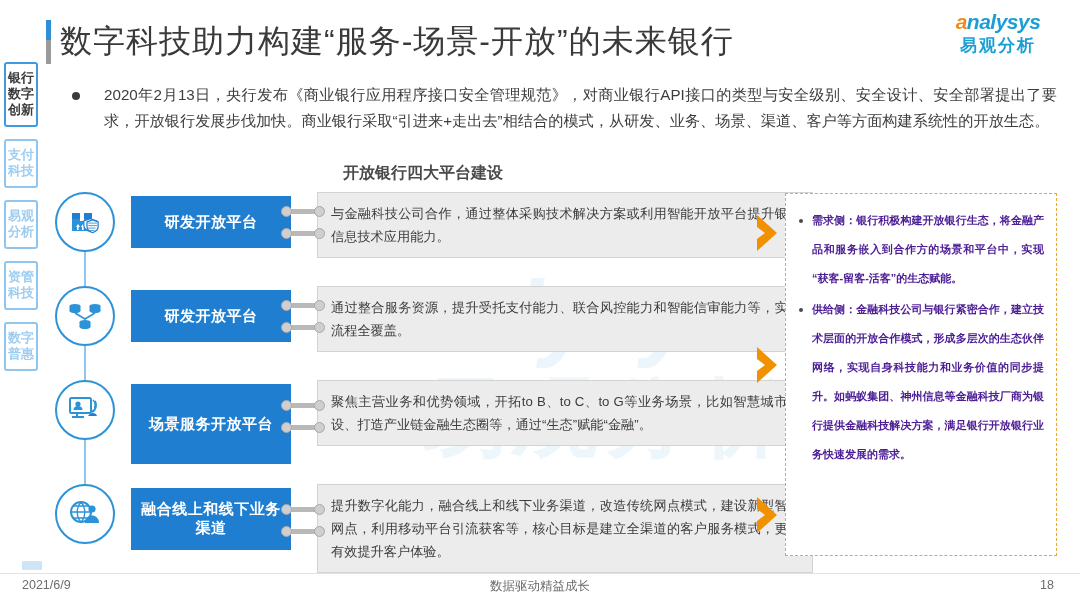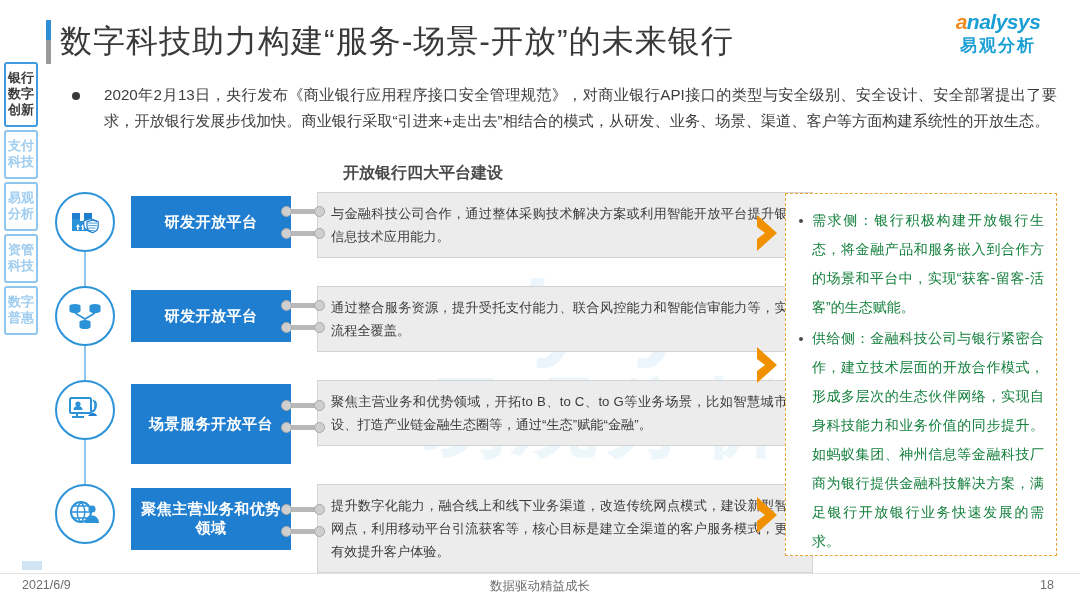--- a/index.html
+++ b/index.html
@@ -38,21 +38,21 @@
     font-size:17px;line-height:22px;font-weight:700;color:#1a9fd4;
     letter-spacing:2px;margin-top:1px;
   }
 
   
   .sidebar{position:absolute;left:4px;top:62px;width:36px;}
   .tab{
     width:34px;box-sizing:border-box;
     border:2px solid #8ec6ef;border-radius:3px;
     background:#ffffff;
-    margin-bottom:3px;
+    margin-bottom:12px;
     padding:6px 0 7px 0;
     text-align:center;
     font-size:13px;line-height:16px;
     color:#9fcdf0;letter-spacing:0px;
     font-weight:700;
   }
   .tab span{display:block;}
   .tab.active{border-color:#3f9ae0;color:#3b3b3b;}
 
   
@@ -127,22 +127,22 @@
 
   
   .value-panel{
     position:absolute;left:785px;top:193px;width:272px;height:363px;
     border:1.5px dashed #e8a53a;box-sizing:border-box;
     background:#ffffff;
     padding:12px 12px 10px 10px;
   }
   .vp-item{
     position:relative;padding-left:16px;margin-bottom:2px;
-    font-size:14px;line-height:29px;color:#15803d;
-    text-align:justify;font-weight:400;
+    font-size:11px;line-height:29px;color:#4c1d95;
+    text-align:justify;font-weight:700;
   }
   .vp-item:before{
     content:"";position:absolute;left:3px;top:13px;
     width:4px;height:4px;border-radius:50%;background:#4a4a4a;
   }
 
   
   .watermark{
     position:absolute;left:300px;top:250px;width:620px;height:260px;
     pointer-events:none;opacity:.16;overflow:hidden;
@@ -314,21 +314,21 @@
 
     <div class="row" style="top:292px;">
       <div class="row-icon">
         <svg width="34" height="32" viewBox="0 0 34 32">
           <circle cx="13" cy="14" r="10" fill="none" stroke="#2c93d8" stroke-width="2"></circle>
           <path d="M3 14 h20 M13 4 c5 5 5 15 0 20 M13 4 c-5 5-5 15 0 20 M5 8 h16 M5 20 h16" stroke="#2c93d8" stroke-width="1.4" fill="none"></path>
           <circle cx="24" cy="11" r="3.6" fill="#2c93d8"></circle>
           <path d="M17 25 c0-5 3.5-7.5 7-7.5 s7 2.5 7 7.5z" fill="#2c93d8"></path>
         </svg>
       </div>
-      <div class="row-label" style="height:62px;">聚焦主营业务和优势领域</div>
+      <div class="row-label" style="height:62px;">融合线上和线下业务渠道</div>
       <div class="connectors" style="top:20px;">
         <div class="pill">
             <span class="bar"></span>
             <span class="knob l"></span>
             <span class="knob r"></span>
           </div>
         <div class="pill">
             <span class="bar"></span>
             <span class="knob l"></span>
             <span class="knob r"></span>

